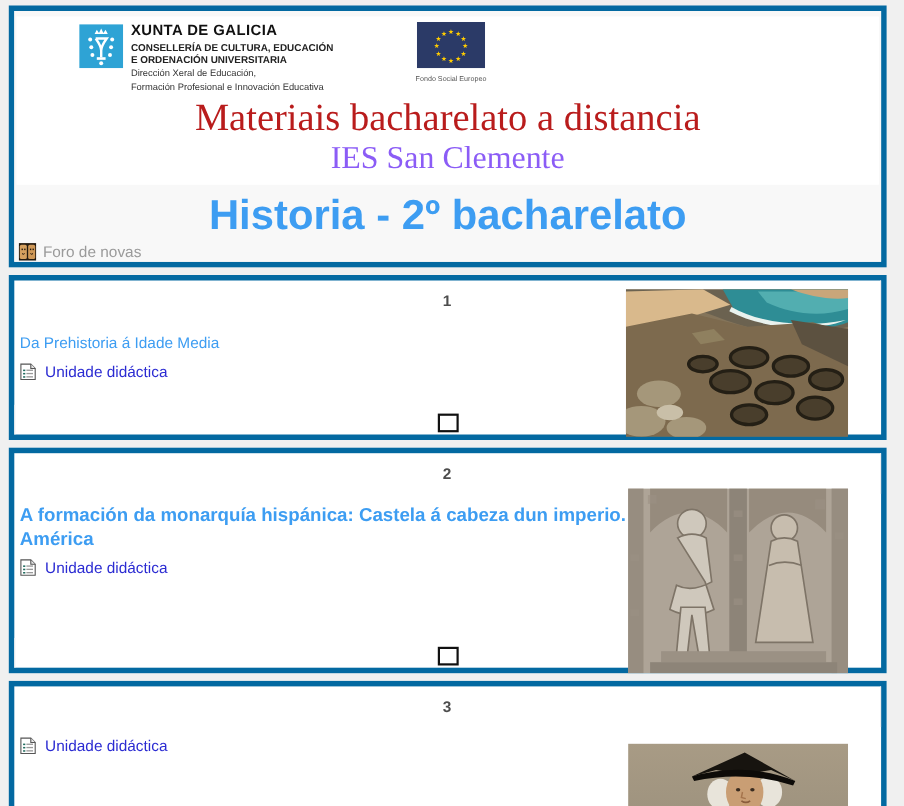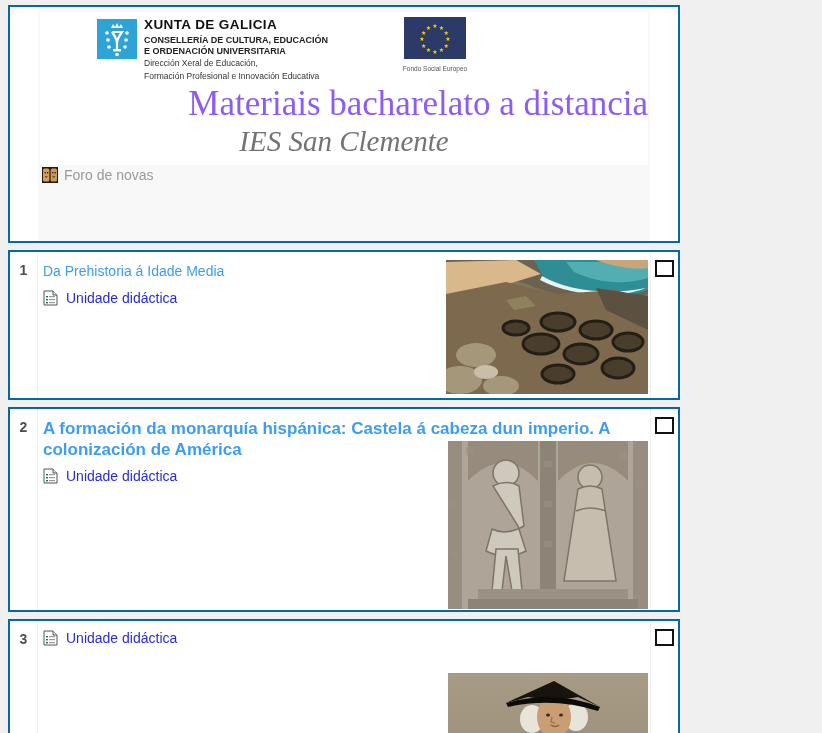--- a/index.html
+++ b/index.html
@@ -4,24 +4,25 @@
 <style>
   html,body{margin:0;padding:0;}
   body{
     width:822px;height:733px;overflow:hidden;
     background:#f0f0f0;
     font-family:"Liberation Sans", sans-serif;
     -webkit-font-smoothing:antialiased;
   }
   .box{
     box-sizing:border-box;
-    width:672px;
+    width:798px;
     margin:0 0 7px 8px;
     background:#fff;
-    border:2px solid #0369a1;
+    border:5px solid #0369a1;
+    flex-direction:column;
   }
   
   .header-box{height:238px;display:flex;margin-top:5px;}
   .gutter{width:28px;background:#fff;flex:0 0 auto;}
   .header-mid{flex:1;background:#f8f8f8;min-width:0;}
   .banner{
     position:relative;
     margin:5px 2px 0 2px;
     height:153px;
     background:#fff;
@@ -31,26 +32,26 @@
   .xunta-text{position:absolute;left:104px;top:6px;line-height:1.05;}
   .xunta-title{font-size:13.5px;font-weight:bold;color:#111;letter-spacing:.4px;margin-bottom:3px;}
   .xunta-dept{font-size:9px;color:#222;font-weight:bold;line-height:1.18;}
   .xunta-sub{font-size:8.5px;color:#333;line-height:1.22;margin-top:2px;}
   .eu-block{position:absolute;left:362px;top:5px;width:66px;text-align:center;}
   .eu-caption{font-size:6.5px;color:#555;margin-top:2px;}
   .platform-block{position:absolute;left:539px;top:7px;}
   .platform-line{font-size:14.5px;color:#e8650d;line-height:1630%;line-height:13.5px;white-space:nowrap;}
   .platform-url{font-size:15.5px;color:#6b6b6b;margin-top:6px;}
   .banner-title{
-    position:absolute;left:0;top:72px;width:100%;text-align:right;
-    font-family:"Liberation Serif", serif;font-size:35px;color:#8b5cf6;white-space:nowrap;
+    position:absolute;left:0;top:72px;width:100%;text-align:center;
+    font-family:"Liberation Serif", serif;font-size:35px;color:#b91c1c;white-space:nowrap;
   }
   .banner-subtitle{
     position:absolute;left:0;top:113px;width:100%;text-align:center;
-    font-family:"Liberation Serif", serif;font-style:italic;font-size:29px;color:#737373;
+    font-family:"Liberation Serif", serif;font-size:29px;color:#8b5cf6;
   }
   .course-title{
     text-align:center;
     font-size:38px;font-weight:bold;color:#3d9df2;
     margin:5px 0 0 0;line-height:46px;white-space:nowrap;
   }
   .forum-row{display:flex;align-items:flex-end;gap:6px;margin:2px 0 0 4px;}
   .forum-label{font-size:14px;color:#9a9a9a;text-decoration:none;cursor:pointer;}
   
   .section{display:flex;position:relative;}
@@ -132,20 +133,21 @@
           </g>
         </svg>
         <div class="eu-caption">Fondo Social Europeo</div>
       </div>
 
 
       <div class="banner-title">Materiais bacharelato a distancia</div>
       <div class="banner-subtitle">IES San Clemente</div>
     </div>
 
+    <h1 class="course-title">Historia - 2º bacharelato</h1>
 
     <div class="forum-row">
       <svg width="16" height="16" viewBox="0 0 16 16">
         <rect x="0" y="0" width="16" height="16" fill="#241a10"></rect>
         <rect x="1" y="1.5" width="6.4" height="13" rx="1.5" fill="#d5a05f"></rect>
         <rect x="8.6" y="1.5" width="6.4" height="13" rx="1.5" fill="#cf9857"></rect>
         <rect x="2.6" y="5" width="1.2" height="1.4" fill="#1d140c"></rect>
         <rect x="5" y="5" width="1.2" height="1.4" fill="#1d140c"></rect>
         <rect x="10.2" y="5" width="1.2" height="1.4" fill="#1d140c"></rect>
         <rect x="12.6" y="5" width="1.2" height="1.4" fill="#1d140c"></rect>

